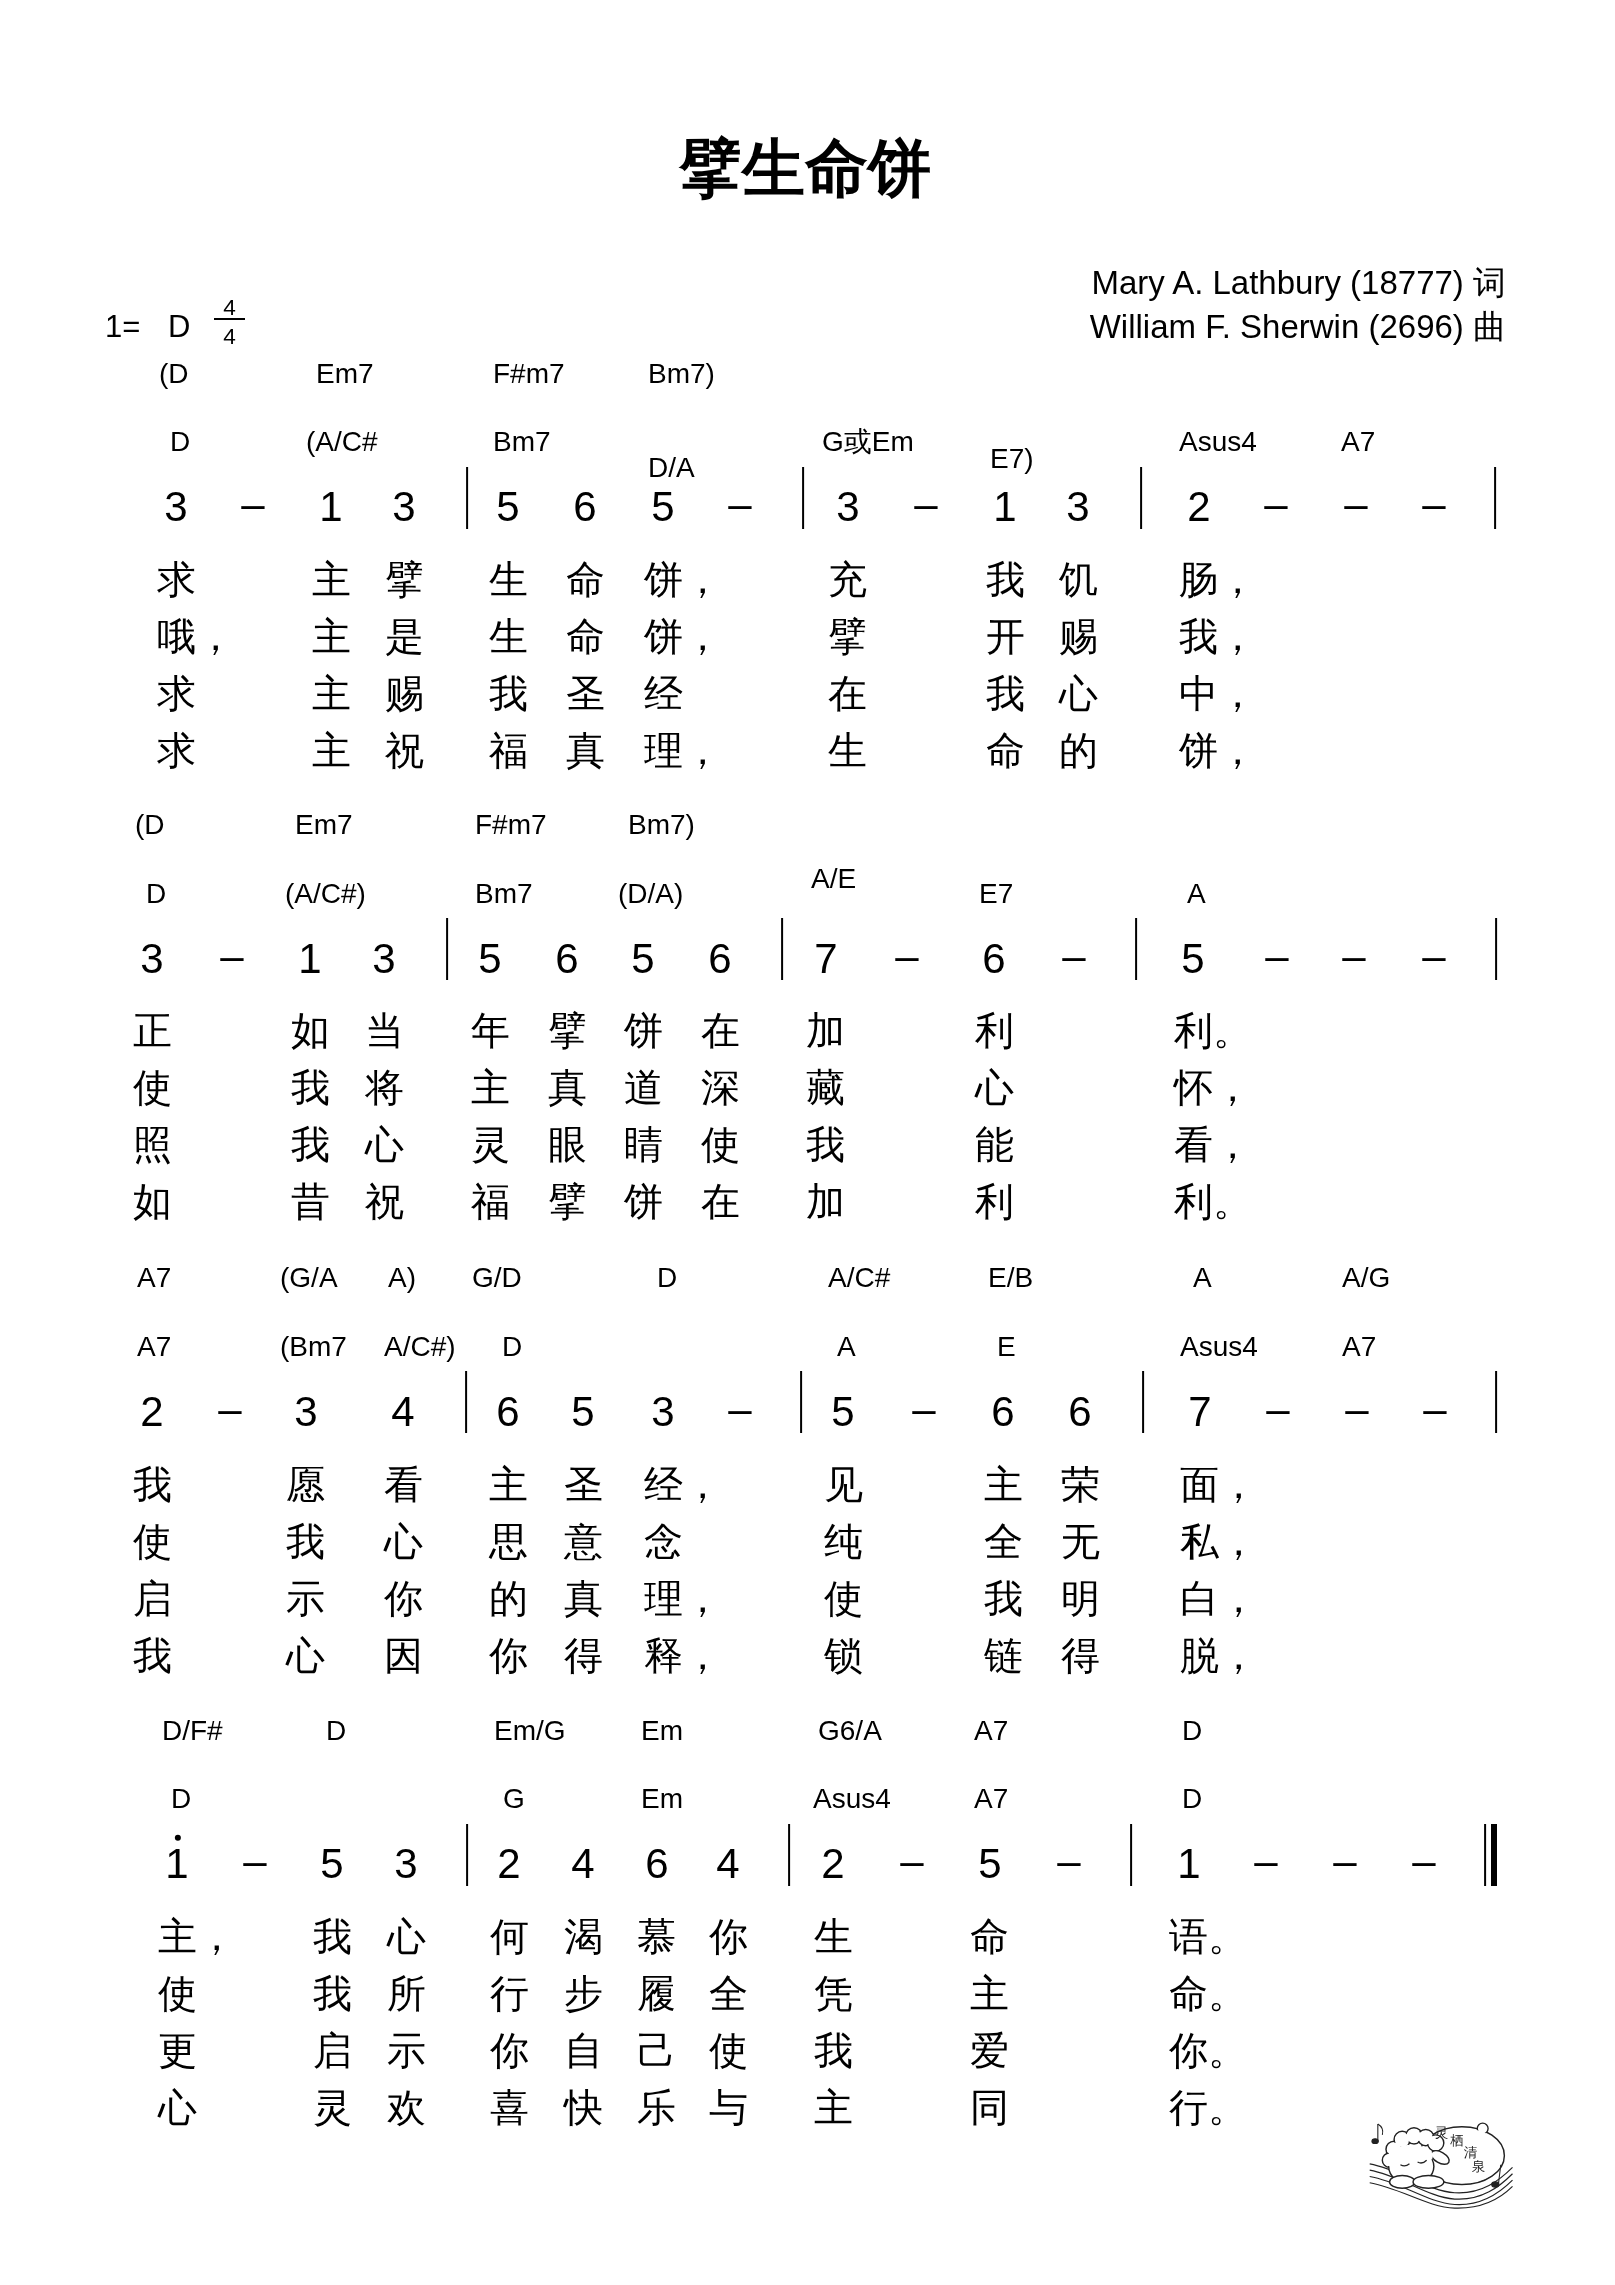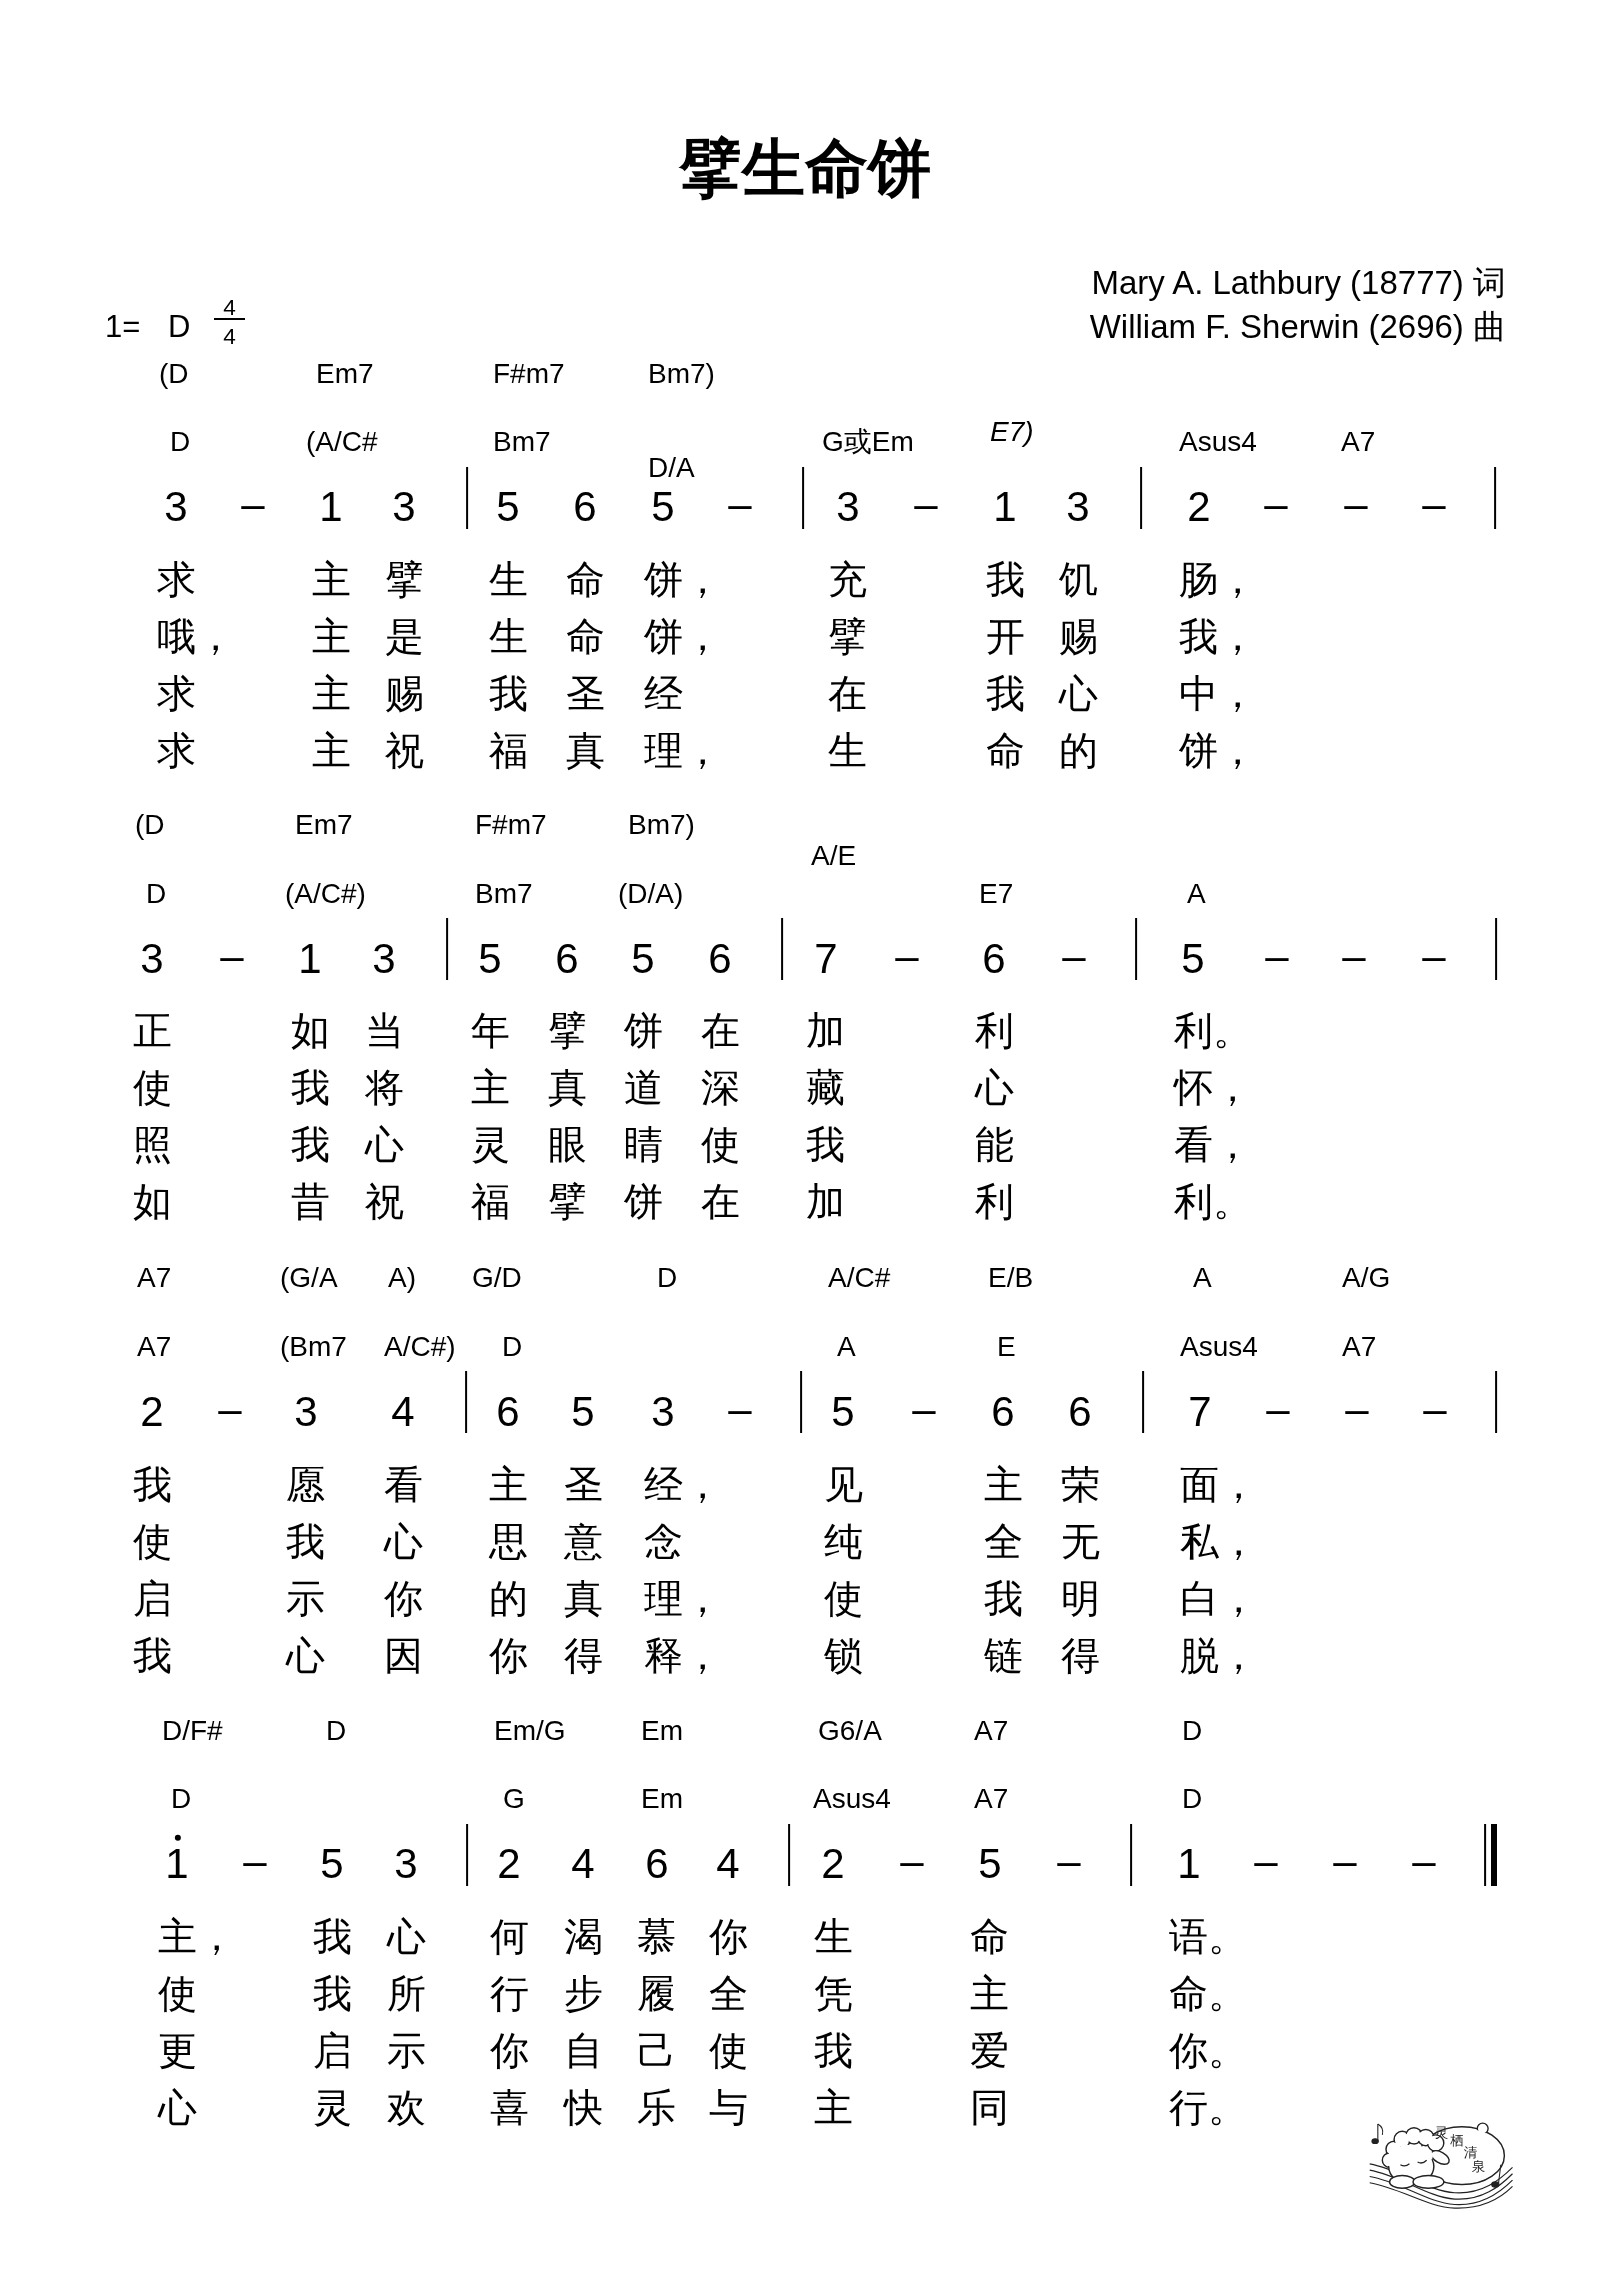--- a/index.html
+++ b/index.html
@@ -62,21 +62,21 @@
           <div class="abs chord" style="left: 316px; top: 374px;">Em7</div>
           <div class="abs chord" style="left: 493px; top: 374px;">F#m7</div>
           <div class="abs chord" style="left: 648px; top: 374px;">Bm7)</div>
         </div>
         <div>
           <div class="abs chord" style="left: 170px; top: 442px;">D</div>
           <div class="abs chord" style="left: 306px; top: 442px;">(A/C#</div>
           <div class="abs chord" style="left: 493px; top: 442px;">Bm7</div>
           <div class="abs chord" style="left: 648px; top: 468px;">D/A</div>
           <div class="abs chord" style="left: 822px; top: 442px;">G或Em</div>
-          <div class="abs chord" style="left: 990px; top: 432px; font-style: italic;">E7)</div>
+          <div class="abs chord" style="left: 990px; top: 459px;">E7)</div>
           <div class="abs chord" style="left: 1179px; top: 442px;">Asus4</div>
           <div class="abs chord" style="left: 1341px; top: 442px;">A7</div>
         </div>
         <div>
           <div class="abs note" style="left: 176px; top: 507px;">3</div>
           <div class="abs note dash" style="left: 253px; top: 507px;">–</div>
           <div class="abs note" style="left: 331px; top: 507px;">1</div>
           <div class="abs note" style="left: 404px; top: 507px;">3</div>
           <div class="abs note" style="left: 508px; top: 507px;">5</div>
           <div class="abs note" style="left: 585px; top: 507px;">6</div>
@@ -149,21 +149,21 @@
           <div class="abs chord" style="left: 135px; top: 825px;">(D</div>
           <div class="abs chord" style="left: 295px; top: 825px;">Em7</div>
           <div class="abs chord" style="left: 475px; top: 825px;">F#m7</div>
           <div class="abs chord" style="left: 628px; top: 825px;">Bm7)</div>
         </div>
         <div>
           <div class="abs chord" style="left: 146px; top: 894px;">D</div>
           <div class="abs chord" style="left: 285px; top: 894px;">(A/C#)</div>
           <div class="abs chord" style="left: 475px; top: 894px;">Bm7</div>
           <div class="abs chord" style="left: 618px; top: 894px;">(D/A)</div>
-          <div class="abs chord" style="left: 811px; top: 856px;">A/E</div>
+          <div class="abs chord" style="left: 811px; top: 879px;">A/E</div>
           <div class="abs chord" style="left: 979px; top: 894px;">E7</div>
           <div class="abs chord" style="left: 1187px; top: 894px;">A</div>
         </div>
         <div>
           <div class="abs note" style="left: 152px; top: 959px;">3</div>
           <div class="abs note dash" style="left: 232px; top: 959px;">–</div>
           <div class="abs note" style="left: 310px; top: 959px;">1</div>
           <div class="abs note" style="left: 384px; top: 959px;">3</div>
           <div class="abs note" style="left: 490px; top: 959px;">5</div>
           <div class="abs note" style="left: 567px; top: 959px;">6</div>

